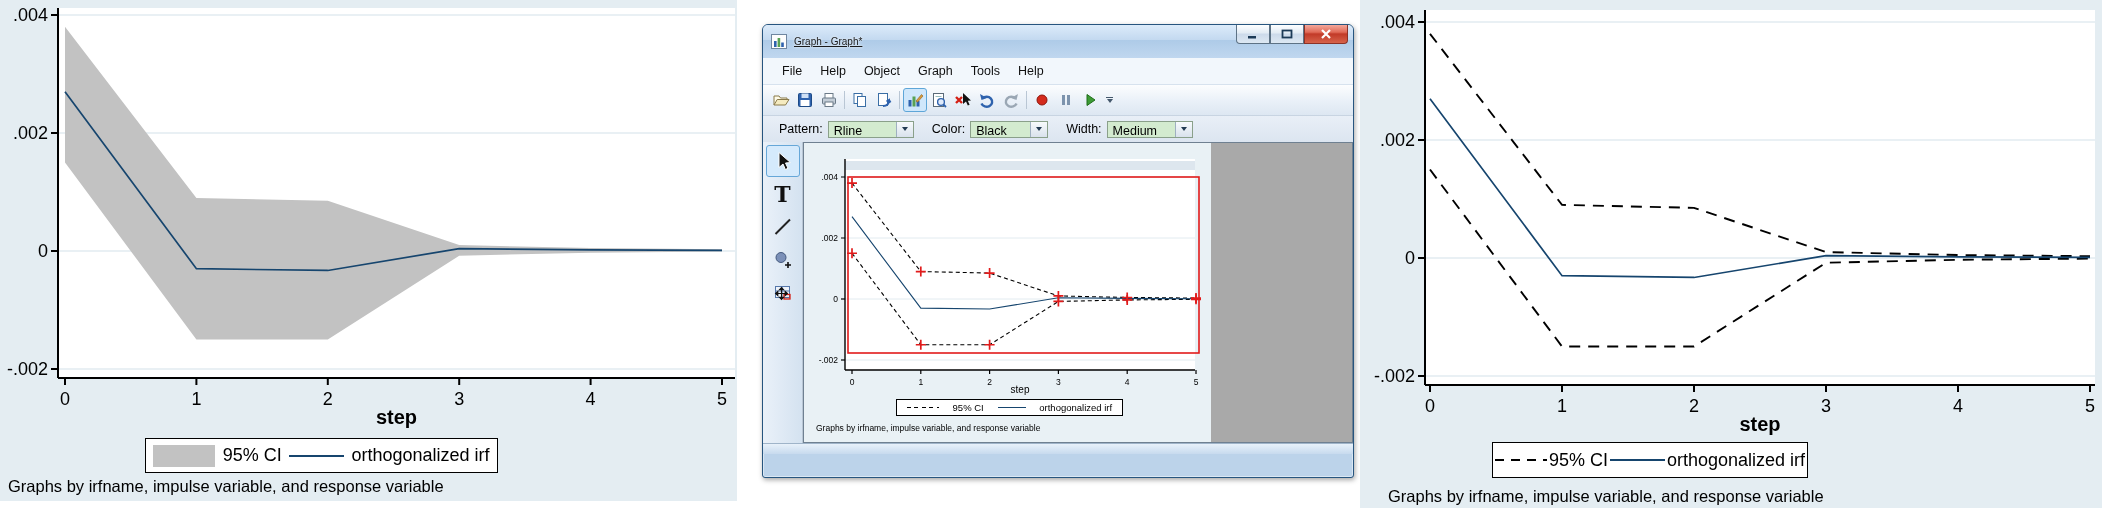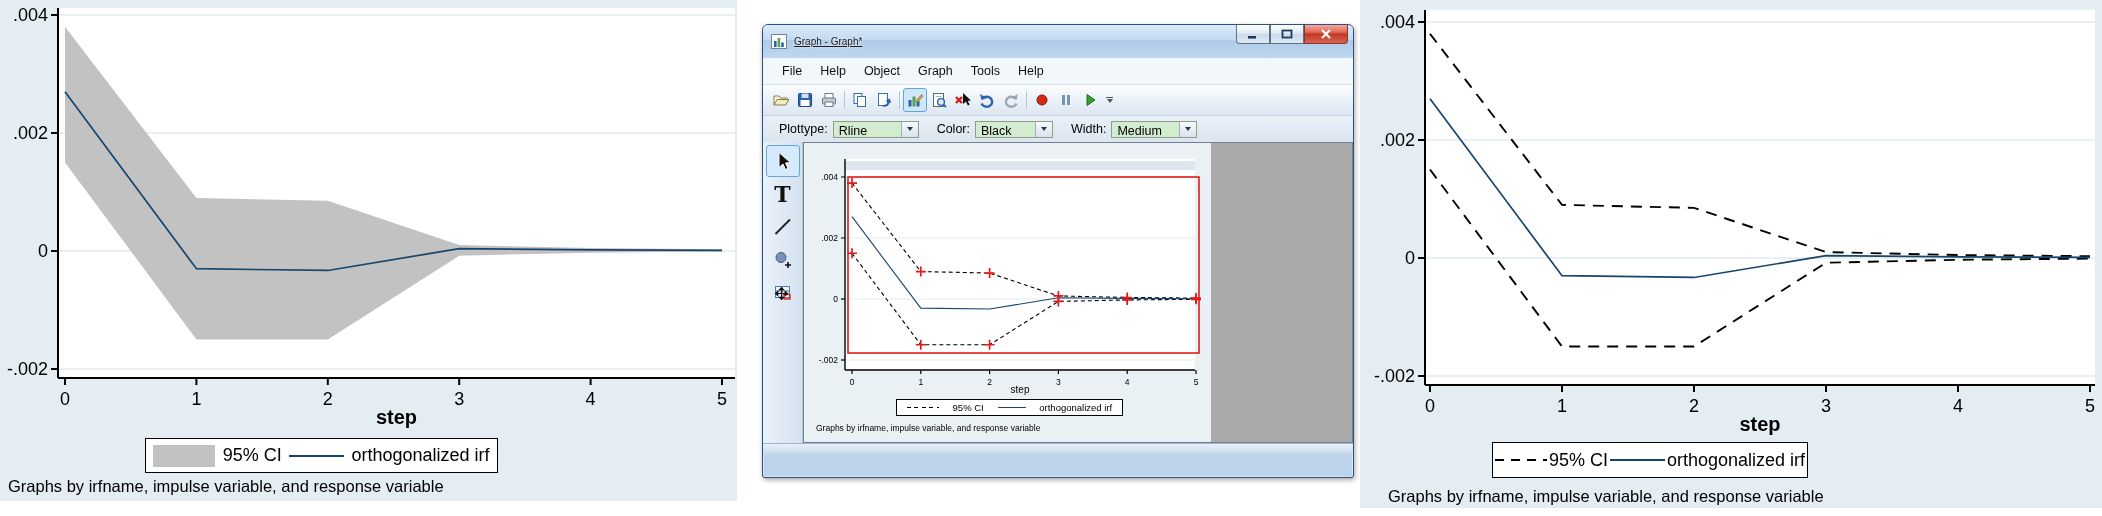--- a/index.html
+++ b/index.html
@@ -267,21 +267,21 @@
             <path d="M6 3.5 L14 9 L6 14.5 z" fill="#3d9b35" stroke="#1f6e1a"></path>
           </svg>
       </div>
       <div class="toverflow">
         <span class="bar"></span>
           <span class="tri"></span>
       </div>
     </div>
 
     <div class="ctrlrow row1">
-      <span class="lbl">Plottype:</span>
+      <span class="lbl">Pattern:</span>
       <div class="combo w-plottype">
         <span class="combo-val">Rline</span>
         <span class="combo-arrow">
             <i></i>
           </span>
       </div>
       <span class="lbl">Color:</span>
       <div class="combo w-color">
         <span class="combo-val">Black</span>
         <span class="combo-arrow">

